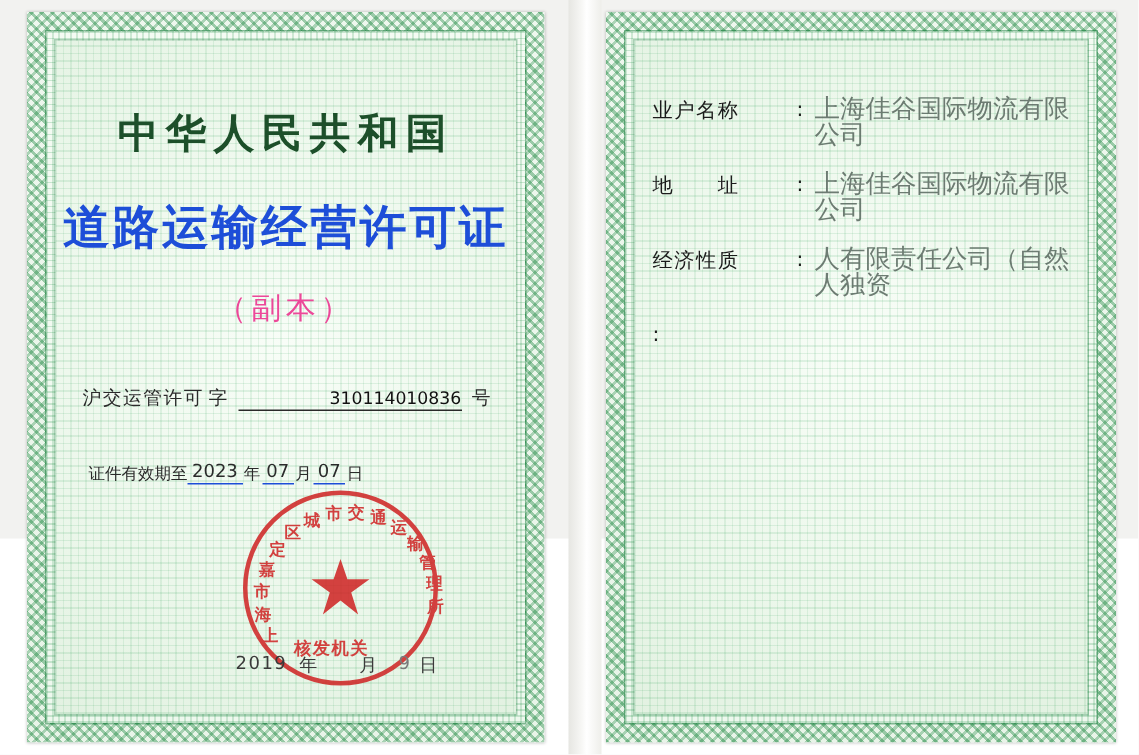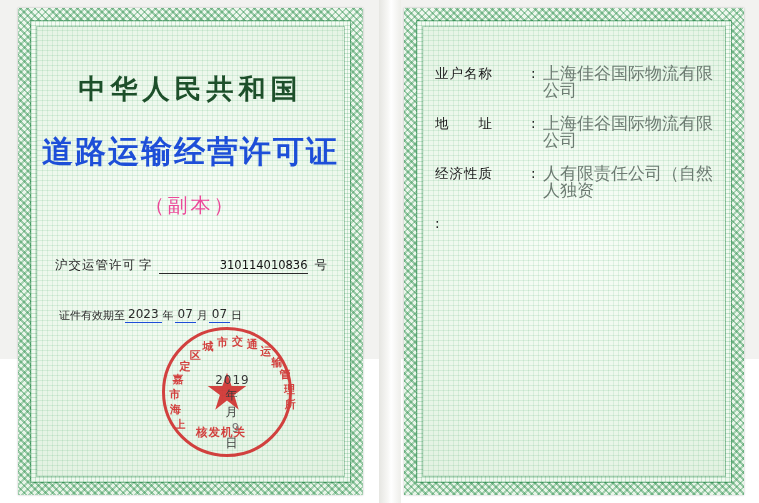--- a/index.html
+++ b/index.html
@@ -195,25 +195,24 @@
     font-family: "DejaVu Serif", serif;
     letter-spacing: 1px;
   }
 
   .l-dateline {
     position: absolute;
     left: 120px;
     right: 30px;
     bottom: 24px;
     display: flex;
-    align-items: center;
+    align-items: flex-start;
     font-size: 12px;
     color: #3a3a3a;
     font-family: "DejaVu Sans", sans-serif;
-    flex-direction: column;
   }
   .l-dateline .year { margin-right: 6px; letter-spacing: 1px; }
   .l-dateline .unit { padding: 0 10px 0 2px; }
   .l-dateline .slot { display:inline-block; min-width: 16px; text-align:center; color:#7a7a7a; }
 
   
   .fields {
     position: absolute;
     left: 12px;
     right: 10px;

